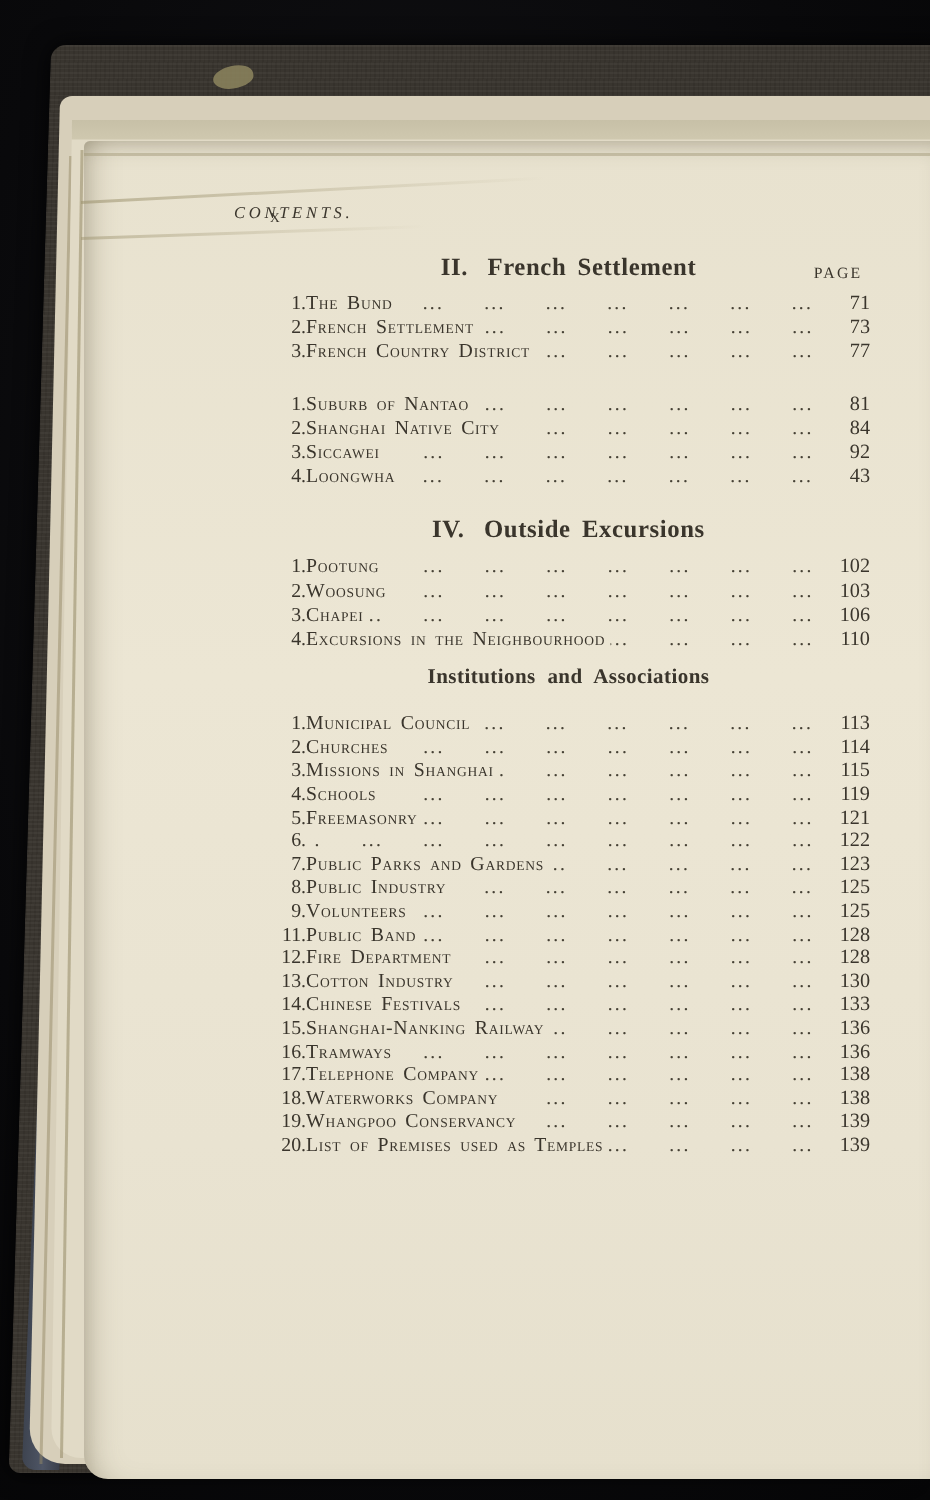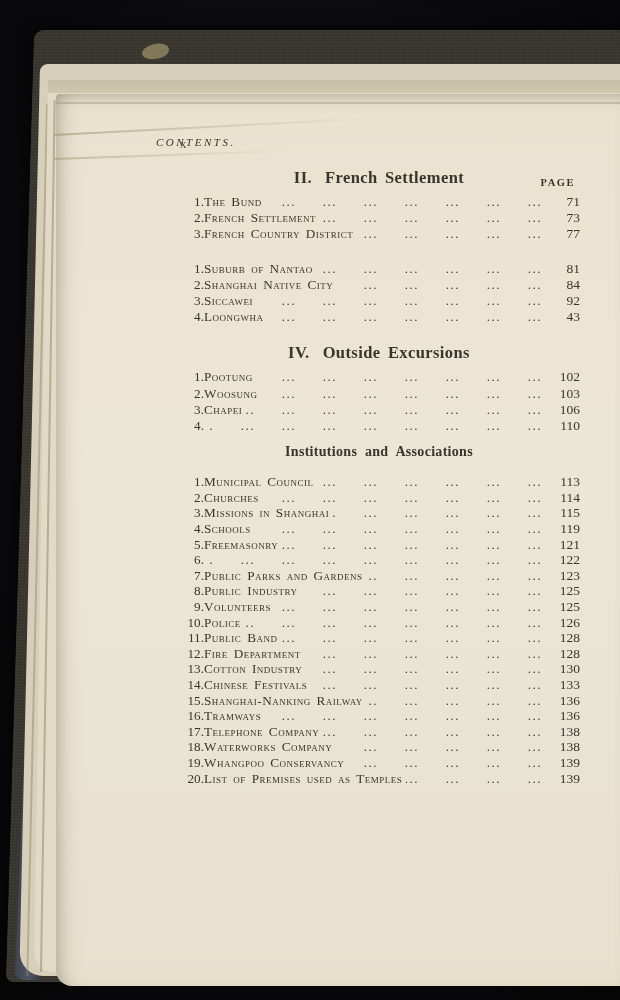--- a/index.html
+++ b/index.html
@@ -84,21 +84,21 @@
     position:absolute;left:0;right:0;top:2px;text-align:left;
     font-size:11px;letter-spacing:2.5px;transform:translateX(-22px);font-style:italic;
   }
   .section{margin-top:18px;}
   .section-head{
     position:relative;text-align:center;font-weight:bold;
     font-size:16.5px;line-height:20px;letter-spacing:.4px;word-spacing:3px;
   }
   .section-head .numeral{margin-right:13px;margin-top:44px;}
   .page-label{
-    position:absolute;right:5px;top:5px;font-weight:bold;
+    position:absolute;right:5px;top:5px;font-weight:normal;
     font-size:10.5px;letter-spacing:1.5px;
   }
   .rows{margin-top:6px;}
   .row{display:flex;align-items:baseline;font-size:13.2px;line-height:16.2px;word-spacing:2px;}
   .num{flex:none;width:26px;text-align:right;}
   .title{font-variant:small-caps;letter-spacing:.5px;white-space:nowrap;}
   .leader{
     flex:1;overflow:hidden;white-space:nowrap;margin:0 4px;
     color:#454034;direction:rtl;
   }
@@ -219,20 +219,21 @@
 
   <div class="row">
     <span class="num">3.</span>
     <span class="title">Chapei</span>
     <span class="leader"></span>
     <span class="pagenum">106</span>
   </div>
 
   <div class="row">
     <span class="num">4.</span>
+    <span class="title">Excursions in the Neighbourhood</span>
     <span class="leader"></span>
     <span class="pagenum">110</span>
   </div>
 </div>
       </div>
 
       <div class="part-title">Institutions and Associations</div>
       <div class="rows part-rows">
   <div class="row">
     <span class="num">1.</span>
@@ -289,26 +290,20 @@
     <span class="pagenum">125</span>
   </div>
 
   <div class="row">
     <span class="num">9.</span>
     <span class="title">Volunteers</span>
     <span class="leader"></span>
     <span class="pagenum">125</span>
   </div>
 
-  <div class="row">
-    <span class="num">10.</span>
-    <span class="title">Police</span>
-    <span class="leader"></span>
-    <span class="pagenum">126</span>
-  </div>
 
   <div class="row">
     <span class="num">11.</span>
     <span class="title">Public Band</span>
     <span class="leader"></span>
     <span class="pagenum">128</span>
   </div>
 
   <div class="row">
     <span class="num">12.</span>

